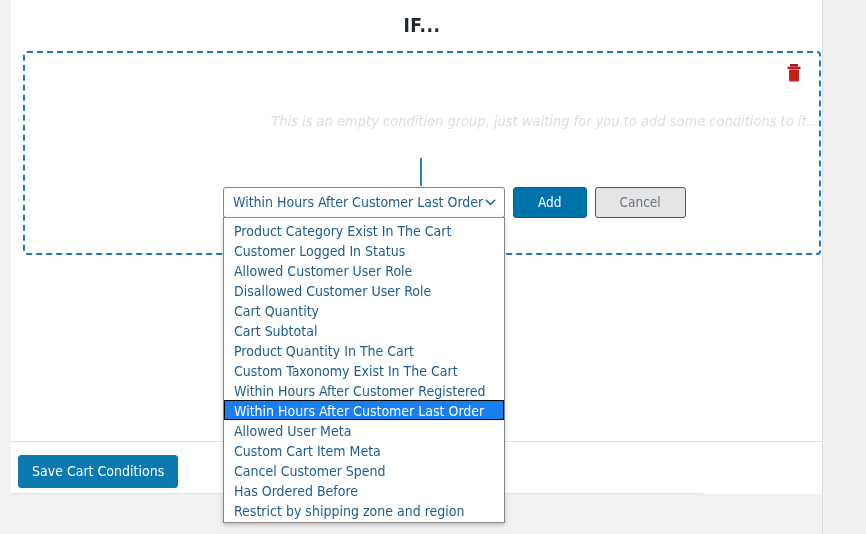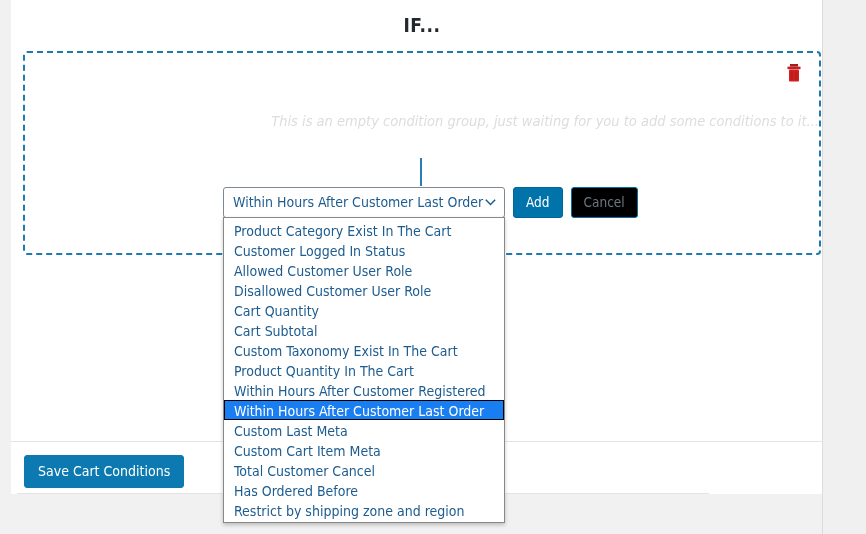--- a/index.html
+++ b/index.html
@@ -139,32 +139,32 @@
     width: 11px;
     height: 7px;
   }
 
   .btn {
     height: 31px;
     box-sizing: border-box;
     border-radius: 3px;
     font-size: 13.5px;
     line-height: 29px;
-    padding: 0 12px;
+    padding: 0 24px;
     cursor: pointer;
     white-space: nowrap;
     font-family: "DejaVu Sans Condensed", "Liberation Sans Narrow", "Liberation Sans", sans-serif;
   }
   .btn-primary {
     background: #0073aa;
     border: 1px solid #006799;
     color: #ffffff;
   }
   .btn-secondary {
-    background: #000000;
+    background: #e5e5e5;
     border: 1px solid #0071a1;
     color: #6c7781;
   }
 
   
   #add-group-button {
     position: absolute;
     left: 396px;
     top: 302px;
     height: 34px;
@@ -218,21 +218,21 @@
   #footer-divider {
     position: absolute;
     left: 0;
     top: 441px;
     width: 822px;
     height: 1px;
     background: #e2e4e7;
   }
   #footer-bar {
     position: absolute;
-    left: 6px;
+    left: 0;
     top: 442px;
     width: 692px;
     height: 52px;
     background: #ffffff;
     box-sizing: border-box;
     border-bottom: 1px solid #e2e4e7;
   }
   #save-cart-conditions-button {
     position: absolute;
     left: 7px;
@@ -300,27 +300,27 @@
     <div class="btn btn-secondary">Cancel</div>
   </div>
 
   <div id="condition-options-list">
       <div class="option-item">Product Category Exist In The Cart</div>
       <div class="option-item">Customer Logged In Status</div>
       <div class="option-item">Allowed Customer User Role</div>
       <div class="option-item">Disallowed Customer User Role</div>
       <div class="option-item">Cart Quantity</div>
       <div class="option-item">Cart Subtotal</div>
+      <div class="option-item">Product Quantity In The Cart</div>
       <div class="option-item">Custom Taxonomy Exist In The Cart</div>
-      <div class="option-item">Product Quantity In The Cart</div>
       <div class="option-item">Within Hours After Customer Registered</div>
       <div class="option-item selected">Within Hours After Customer Last Order</div>
-      <div class="option-item">Custom Last Meta</div>
+      <div class="option-item">Allowed User Meta</div>
       <div class="option-item">Custom Cart Item Meta</div>
-      <div class="option-item">Total Customer Cancel</div>
+      <div class="option-item">Cancel Customer Spend</div>
       <div class="option-item">Has Ordered Before</div>
       <div class="option-item">Restrict by shipping zone and region</div>
     </div>
 
   <div id="footer-divider"></div>
   <div id="footer-bar">
     <div id="save-cart-conditions-button">Save Cart Conditions</div>
   </div>
   <div id="bottom-gray"></div>
 </div>

